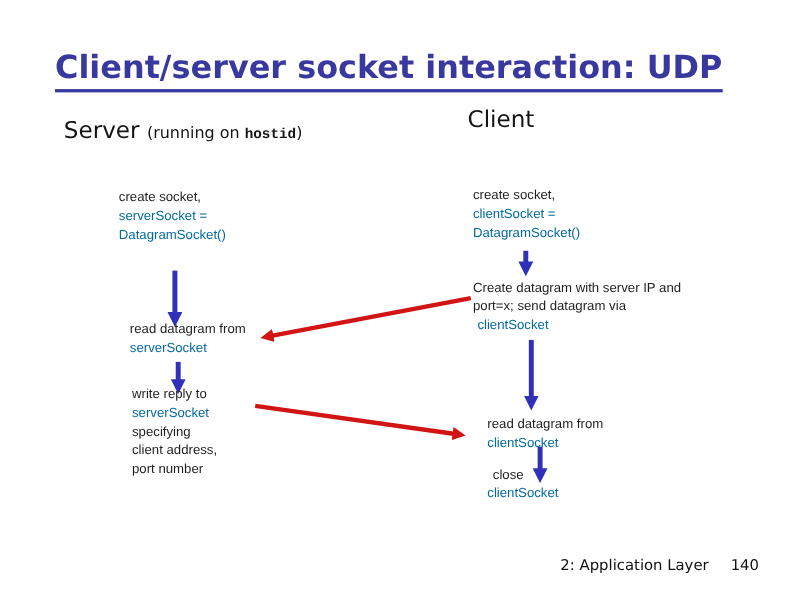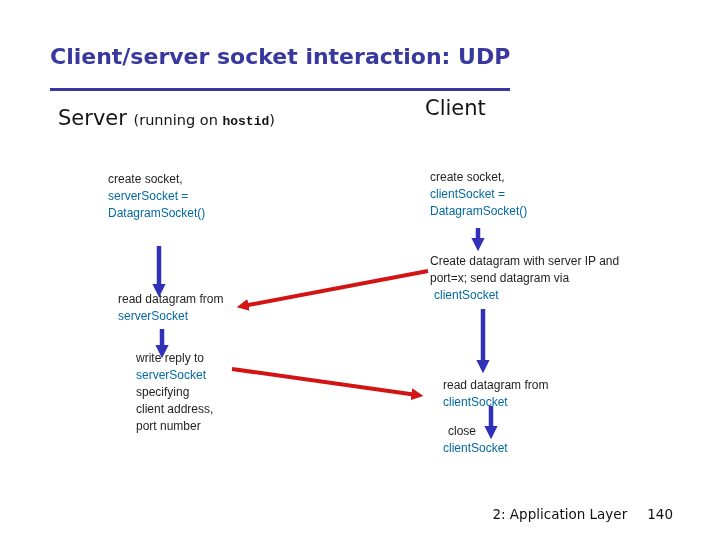--- a/index.html
+++ b/index.html
@@ -11,23 +11,23 @@
     overflow: hidden;
     font-family: "Liberation Sans", sans-serif;
   }
   .title {
     position: absolute;
     left: 50px;
     top: 44px;
     margin: 0;
     font-family: "DejaVu Sans", sans-serif;
     font-weight: bold;
-    font-size: 22px;
+    font-size: 29px;
     color: #38389e;
-    padding-bottom: 19px;
+    padding-bottom: 3px;
     border-bottom: 3px solid #38389e;
     white-space: nowrap;
   }
   .colhead {
     position: absolute;
     font-family: "DejaVu Sans", sans-serif;
     font-size: 21px;
     color: #141414;
     white-space: nowrap;
   }
@@ -42,37 +42,37 @@
   .block {
     position: absolute;
     font-size: 12px;
     line-height: 17px;
     color: #1f1f1f;
     white-space: nowrap;
   }
   .block .red { color: #0369a1; }
   #srv-create { left: 108px; top: 171px; }
   #srv-read   { left: 118px; top: 291px; }
-  #srv-write  { left: 120px; top: 350px; margin-left: 16px; }
+  #srv-write  { left: 120px; top: 350px; }
   #cli-create { left: 430px; top: 169px; }
   #cli-send   { left: 430px; top: 253px; }
   #cli-send .indent { padding-left: 4px; }
   #cli-read   { left: 443px; top: 377px; }
   #cli-close  { left: 443px; top: 423px; }
   #cli-close .indent { padding-left: 5px; }
   .arrows {
     position: absolute;
     left: 0; top: 0;
     width: 720px; height: 540px;
     pointer-events: none;
   }
   .footer {
     position: absolute;
     top: 506px;
-    right: 47px;
+    right: 30px;
     display: flex;
     gap: 20px;
     font-family: "DejaVu Sans", sans-serif;
     font-size: 13.5px;
     color: #111111;
     white-space: nowrap;
   }
 </style>
 </head>
 <body>

